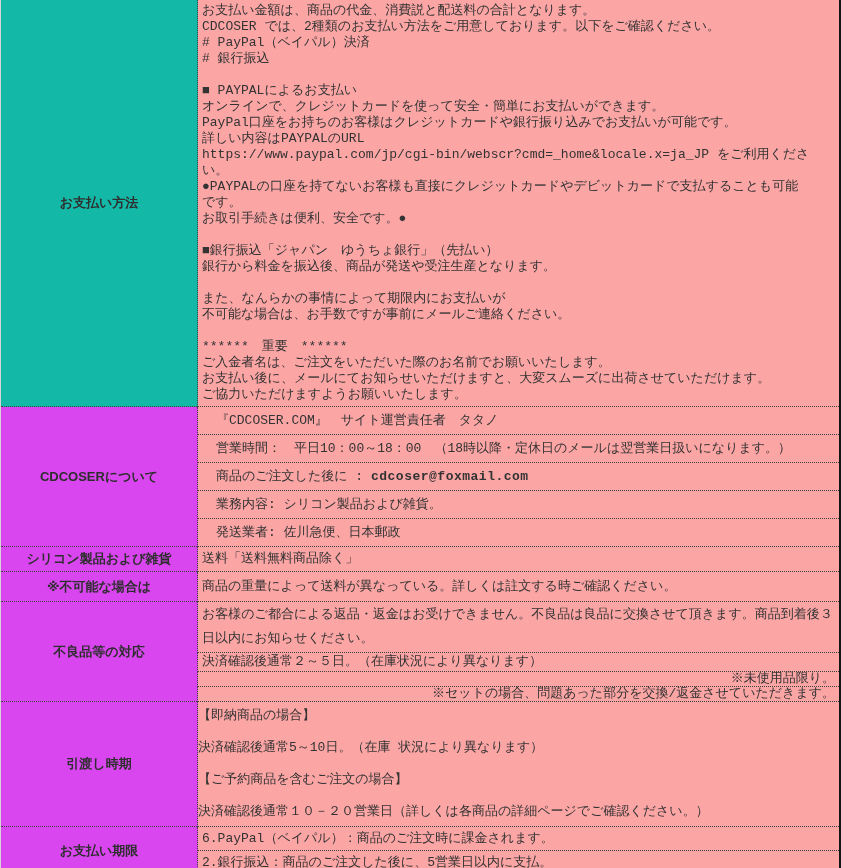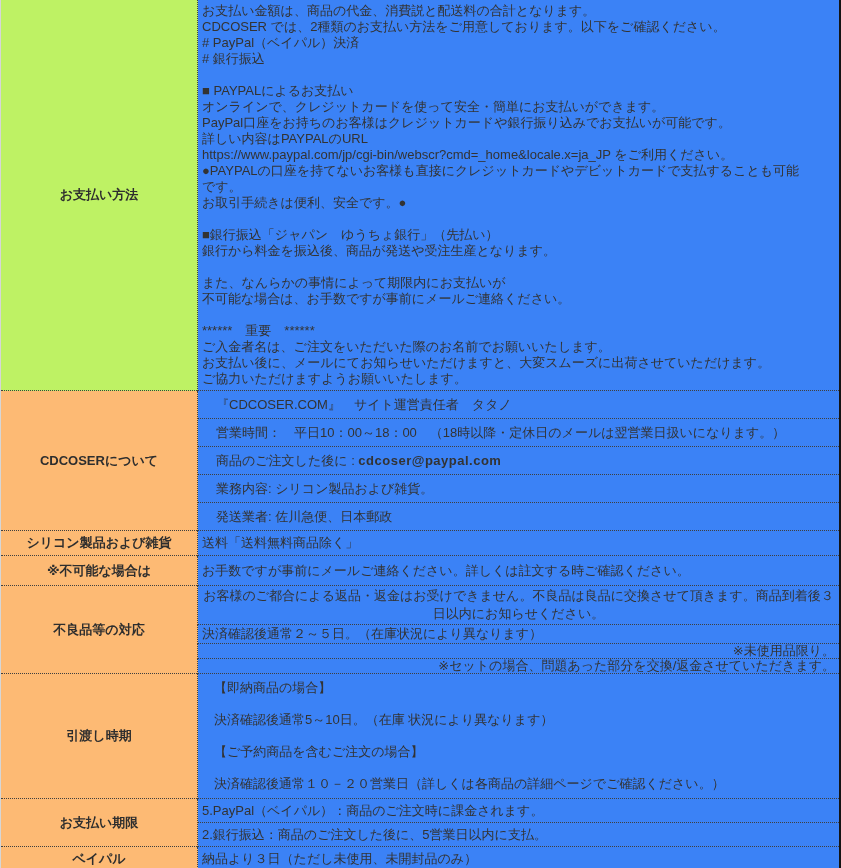--- a/index.html
+++ b/index.html
@@ -13,48 +13,49 @@
     width:841px;
     table-layout:fixed;
     border-collapse:collapse;
     border-right:2px solid #141414;
     border-bottom:2px solid #2b2b2b;
     border-left:1px solid #d6d6d6;
     font-size:13px;
   }
   col.c-hdr{width:197px;}
   th.hdr{
-    background:#fdba74;
+    background:#d946ef;
     font-weight:bold;
     text-align:center;
     vertical-align:middle;
     padding:0 4px;
     border-right:1px dotted #3f3f3f;
     font-size:13px;
     color:#2e2e2e;
   }
-  th.hdr.white{background:#bef264;}
+  th.hdr.white{background:#14b8a6;}
   td.cell{
-    background:#3b82f6;
+    background:#fca5a5;
     vertical-align:middle;
     padding:1px 4px;
     line-height:16px;
+    font-family:Liberation Mono, monospace;
   }
   tr.section{border-top:1px dotted #3f3f3f;}
   tr.subrow td{border-top:1px dotted #3f3f3f;}
   .multiline{white-space:pre-wrap;line-height:16.3px;}
   td.payment-body{padding:3px 4px;vertical-align:top;}
-  td.delivery-body{padding:6px 16px;vertical-align:top;}
+  td.delivery-body{padding:6px 0;vertical-align:top;}
   td.h25{height:25px;padding-left:18px;}
   td.h22{height:22px;}
   td.h27{height:27px;}
   td.h21{height:21px;line-height:15px;}
   td.h16{height:16px;line-height:14px;}
   td.tight{line-height:14px;padding-top:0;padding-bottom:0;text-align:right;}
-  td.wrap2{line-height:18px;padding-top:1px;padding-bottom:1px;text-align:center;}
+  td.wrap2{line-height:24px;padding-top:1px;padding-bottom:1px;}
   .email{font-weight:bold;letter-spacing:0.5px;}
 </style>
 </head>
 <body>
 
 <div class="page">
   <table class="info">
     <colgroup>
         <col class="c-hdr">
         <col>
@@ -90,37 +91,37 @@
     </tr>
 
     <tr class="section">
       <th class="hdr" rowspan="5">CDCOSERについて</th>
       <td class="cell h25">『CDCOSER.COM』　サイト運営責任者　タタノ</td>
     </tr>
     <tr class="subrow">
       <td class="cell h25">営業時間：　平日10：00～18：00　（18時以降・定休日のメールは翌営業日扱いになります。）</td>
     </tr>
     <tr class="subrow">
-      <td class="cell h25"><span>商品のご注文した後に : </span><span class="email">cdcoser@paypal.com</span></td>
+      <td class="cell h25"><span>商品のご注文した後に : </span><span class="email">cdcoser@foxmail.com</span></td>
     </tr>
     <tr class="subrow">
       <td class="cell h25">業務内容: シリコン製品および雑貨。</td>
     </tr>
     <tr class="subrow">
       <td class="cell h25">発送業者: 佐川急便、日本郵政</td>
     </tr>
 
     <tr class="section">
       <th class="hdr">シリコン製品および雑貨</th>
       <td class="cell h22">送料「送料無料商品除く」</td>
     </tr>
 
     <tr class="section">
       <th class="hdr">※不可能な場合は</th>
-      <td class="cell h27">お手数ですが事前にメールご連絡ください。詳しくは註文する時ご確認ください。</td>
+      <td class="cell h27">商品の重量によって送料が異なっている。詳しくは註文する時ご確認ください。</td>
     </tr>
 
     <tr class="section">
       <th class="hdr" rowspan="4">不良品等の対応</th>
       <td class="cell wrap2">お客様のご都合による返品・返金はお受けできません。不良品は良品に交換させて頂きます。商品到着後３日以内にお知らせください。</td>
     </tr>
     <tr class="subrow">
       <td class="cell">決済確認後通常２～５日。（在庫状況により異なります）</td>
     </tr>
     <tr class="subrow">
@@ -136,21 +137,21 @@
 
 決済確認後通常5～10日。（在庫 状況により異なります）
 
 【ご予約商品を含むご注文の場合】
 
 決済確認後通常１０－２０営業日（詳しくは各商品の詳細ページでご確認ください。）</td>
     </tr>
 
     <tr class="section">
       <th class="hdr" rowspan="2">お支払い期限</th>
-      <td class="cell h21">5.PayPal（ベイパル）：商品のご注文時に課金されます。</td>
+      <td class="cell h21">6.PayPal（ベイパル）：商品のご注文時に課金されます。</td>
     </tr>
     <tr class="subrow">
       <td class="cell h21">2.銀行振込：商品のご注文した後に、5営業日以内に支払。</td>
     </tr>
 
     <tr class="section">
       <th class="hdr">ベイパル</th>
       <td class="cell h21">納品より３日（ただし未使用、未開封品のみ）</td>
     </tr>
 

